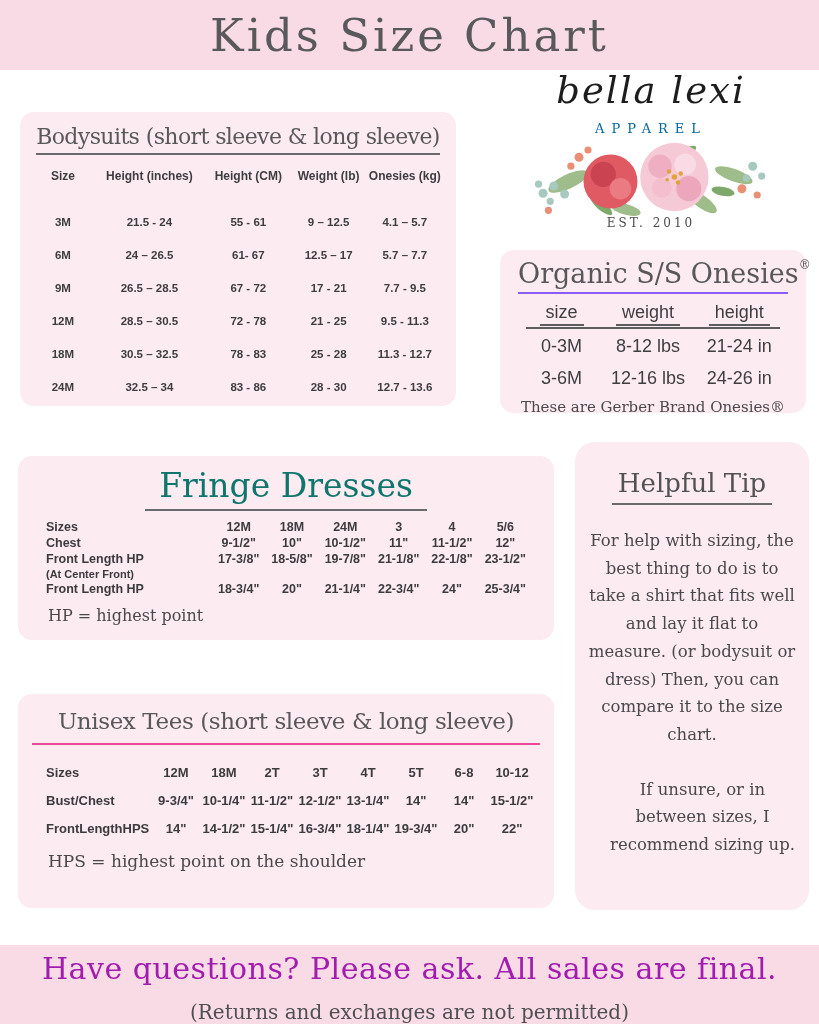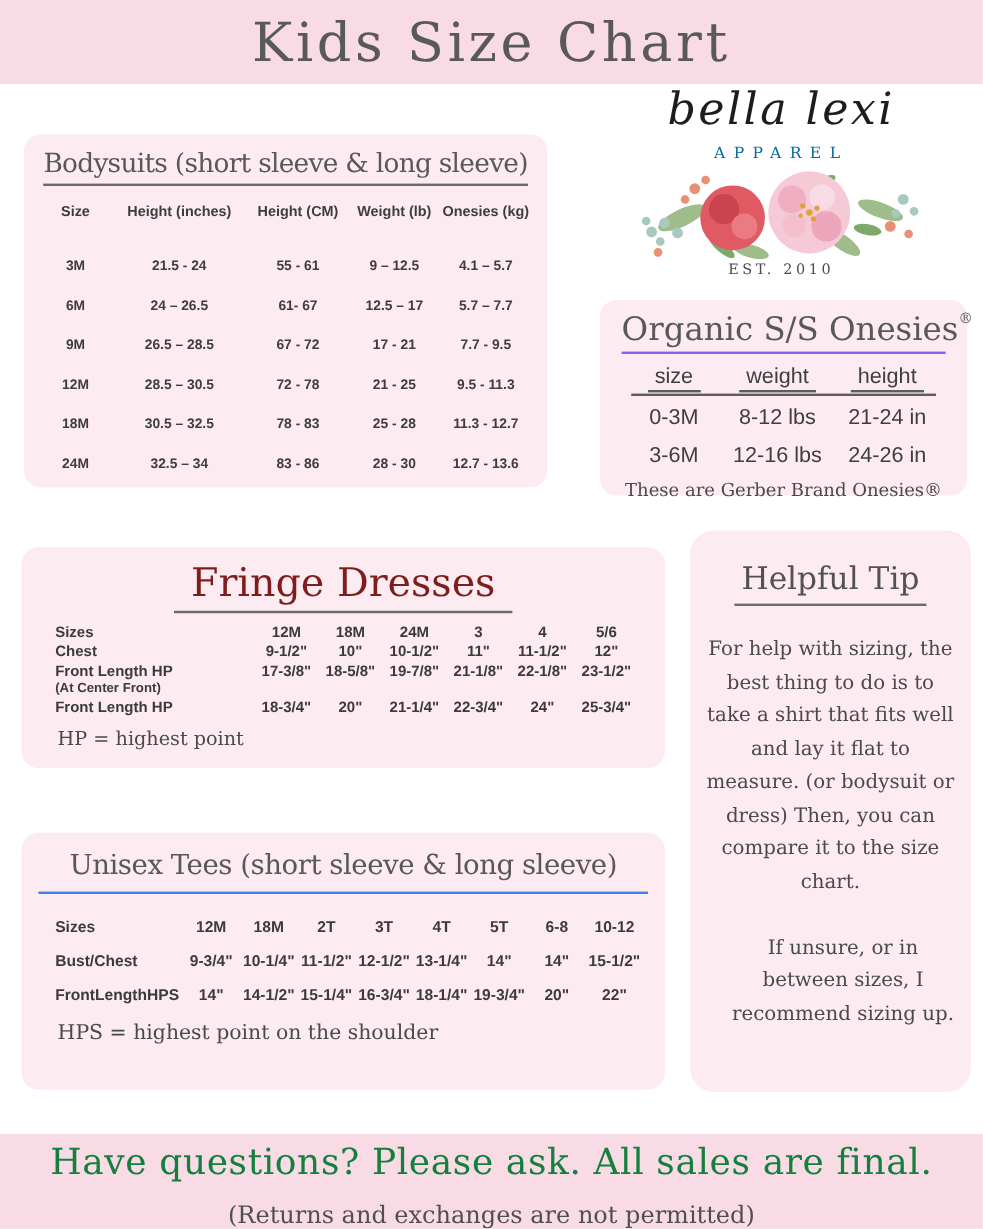--- a/index.html
+++ b/index.html
@@ -14,21 +14,21 @@
   
   .banner {
     position: absolute; left: 0; width: 819px; background: #f9dbe6;
   }
   #banner-top { top: 0; height: 70px; display: flex; align-items: center; justify-content: center; }
   .page-title {
     font-family: "DejaVu Serif", serif; font-weight: normal;
     font-size: 45px; letter-spacing: 3px; color: #59595c; margin: 0;
   }
   #banner-bottom { top: 945px; height: 79px; text-align: center; padding-top: 6px; }
-  .footer-line1 { font-family: "DejaVu Serif", serif; font-size: 30px; color: #15803d; letter-spacing: 0.5px; }
+  .footer-line1 { font-family: "DejaVu Serif", serif; font-size: 30px; color: #a21caf; letter-spacing: 0.5px; }
   .footer-line2 { font-family: "DejaVu Serif", serif; font-size: 20px; color: #4f4f52; margin-top: 14px; }
 
   
   .panel { position: absolute; background: #fcebf1; border-radius: 14px; color: #4a4a4d; }
 
   
   #bodysuits-panel { left: 20px; top: 112px; width: 436px; height: 294px; }
   .bs-title {
     font-family: "DejaVu Serif", serif; font-size: 22px; letter-spacing: -0.6px;
     text-align: center; white-space: nowrap; color: #58585b;
@@ -58,21 +58,21 @@
   .on-table { margin: 6px 26px 0; font-size: 18px; color: #3e3e41; }
   .on-hrow { display: grid; grid-template-columns: 28% 40% 32%; border-bottom: 2px solid #5d5d60; padding-bottom: 1px; }
   .on-hrow span { justify-self: center; border-bottom: 2px solid #5d5d60; padding: 0 6px 0; line-height: 24px; }
   .on-row { display: grid; grid-template-columns: 28% 40% 32%; text-align: center; line-height: 29px; margin-top: 3px; }
   .on-note { font-family: "DejaVu Serif", serif; font-size: 15px; text-align: center; margin-top: 5px; color: #49494c; }
 
   
   #fringe-panel { left: 18px; top: 456px; width: 536px; height: 184px; }
   .fr-title-wrap { text-align: center; margin-top: 10px; }
   .fr-title {
-    font-family: "DejaVu Serif", serif; font-size: 33px; color: #7f1d1d;
+    font-family: "DejaVu Serif", serif; font-size: 33px; color: #0f766e;
     display: inline-block; padding: 0 14px 4px; border-bottom: 2px solid #6b6b6e; text-align: center;
   }
   .fr-table { display: grid; grid-template-columns: 166px repeat(6, 1fr); margin: 8px 22px 0 28px;
     font-size: 12.5px; font-weight: bold; color: #3b3b3e; }
   .fr-label { text-align: left; line-height: 16px; }
   .fr-sub { text-align: left; font-size: 11px; line-height: 14px; grid-column: 1 / span 7; }
   .fr-v { text-align: center; line-height: 16px; }
   .fr-note { font-family: "DejaVu Serif", serif; font-size: 16px; margin: 9px 0 0 30px; color: #49494c; }
 
   
@@ -82,21 +82,21 @@
     font-size: 26px; display: inline-block; margin-top: 26px;
     padding: 0 6px 5px; border-bottom: 2px solid #6b6b6e; color: #525255;
   }
   .tip-p { font-size: 16.5px; line-height: 1.68; margin: 22px 11px 0; }
   .tip-p2 { margin-top: 27px; margin-left: 32px; }
 
   
   #unisex-panel { left: 18px; top: 694px; width: 536px; height: 214px; }
   .ux-title {
     font-family: "DejaVu Serif", serif; font-size: 23px; letter-spacing: -0.4px; color: #58585b;
-    text-align: center; white-space: nowrap; margin: 14px 14px 0; padding-bottom: 9px; border-bottom: 2px solid #3b82f6;
+    text-align: center; white-space: nowrap; margin: 14px 14px 0; padding-bottom: 9px; border-bottom: 2px solid #ec4899;
   }
   .ux-table { display: grid; grid-template-columns: 106px repeat(8, 1fr); margin: 14px 18px 0 28px;
     font-size: 13px; font-weight: bold; color: #3b3b3e; }
   .ux-label { text-align: left; line-height: 28px; }
   .ux-v { text-align: center; line-height: 28px; }
   .ux-note { font-family: "DejaVu Serif", serif; font-size: 17px; margin: 8px 0 0 30px; color: #49494c; }
 </style>
 </head>
 <body>
 

